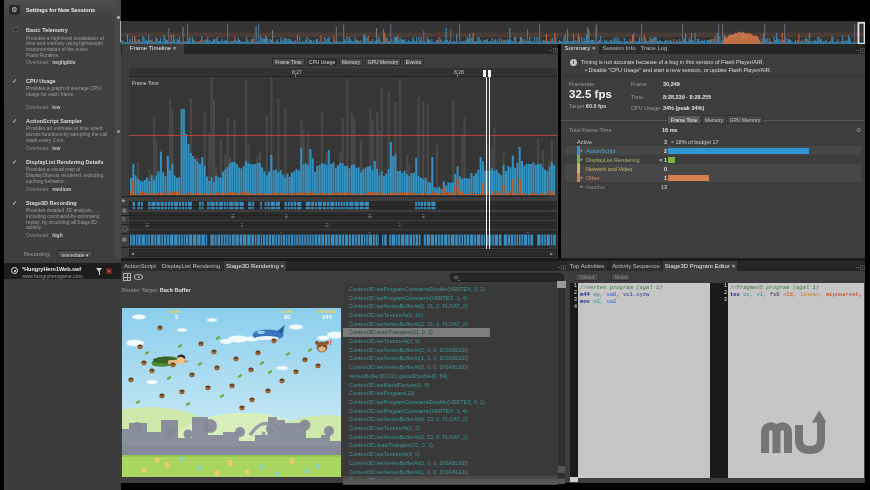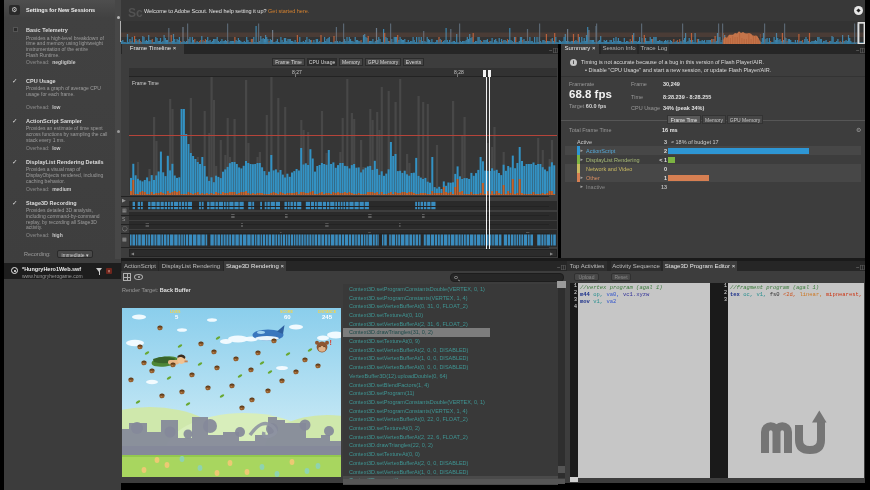--- a/index.html
+++ b/index.html
@@ -56,26 +56,20 @@
         <div class="ab nw" style="left:18px;top:9.5px;font-size:5px;color:#9a9a9a">www.hungryherogame.com</div>
         <div class="ab" style="left:92px;top:5px;width:0;height:0;border-left:3px solid transparent;border-right:3px solid transparent;border-top:4px solid #cccccc"></div>
         <div class="ab" style="left:94.5px;top:8px;width:1.5px;height:4px;background:#cccccc"></div>
         <div class="ab" style="left:102px;top:5px;width:6px;height:6px;background:#6e251c;border-radius:1px;color:#d9a49a;font-size:5px;line-height:6px;text-align:center">×</div>
       </div>
     </div>
     <div class="ab" style="left:115px;top:0;width:6px;height:259px;background:#474747"></div>
     <div class="ab" style="left:116.5px;top:16px;width:3px;height:3px;border-radius:50%;background:#b5b5b5"></div>
     <div class="ab" style="left:120px;top:21px;width:1.5px;height:21px;background:#b0b0b0"></div>
     <div class="ab" style="left:116.5px;top:130px;width:3px;height:3px;border-radius:50%;background:#9a9a9a"></div>
-    <div class="ab" style="left:121px;top:0;width:744px;height:21px;background:#383838">
-      <div class="ab nw" style="left:7px;top:6px;font-size:12px;font-weight:bold;color:#525252">Sc</div>
-      <div class="ab nw" style="left:23px;top:7.5px;font-size:5.5px;color:#e2e2e2">Welcome to Adobe Scout. Need help setting it up? <span style="color:#d4812f">Get started here.</span></div>
-      <div class="ab" style="left:733px;top:6px;width:9px;height:9px;border-radius:50%;background:#e6e6e6"></div>
-      <div class="ab" style="left:736px;top:9px;width:3px;height:3px;background:#222;transform:rotate(45deg)"></div>
-    </div>
     <div class="ab" style="left:121px;top:21px;width:744px;height:23px;background:#333333">
       <div class="ab" style="left:0;top:1px"><svg width="744" height="22">
           <rect x="0.0" y="19" width="1.2" height="3" fill="#3d85ad"></rect>
           <rect x="1.2" y="18" width="1.2" height="4" fill="#3d85ad"></rect>
           <rect x="2.4" y="20" width="1.2" height="2" fill="#3d85ad"></rect>
           <rect x="3.5" y="20" width="1.2" height="2" fill="#3d85ad"></rect>
           <rect x="4.7" y="21" width="1.2" height="1" fill="#3d85ad"></rect>
           <rect x="5.9" y="12" width="1.2" height="10" fill="#3d85ad"></rect>
           <rect x="7.1" y="20" width="1.2" height="2" fill="#3d85ad"></rect>
           <rect x="8.3" y="17" width="1.2" height="5" fill="#3d85ad"></rect>
@@ -1433,21 +1427,21 @@
         <div class="ab" style="left:1px;top:1px;font-size:4px;color:#888">◀</div>
         <div class="ab" style="left:420px;top:1px;font-size:4px;color:#888">▶</div>
       </div>
     </div>
     <div class="ab" style="left:561px;top:53.5px;width:304px;height:204.5px;background:#3d3d3d">
       <div class="ab" style="left:9px;top:5px;width:7px;height:7px;border-radius:50%;background:#c6c6c6;color:#2c2c2c;font-size:5.5px;font-weight:bold;text-align:center;line-height:7px">i</div>
       <div class="ab nw" style="left:20px;top:5px;font-size:5.5px;color:#dadada">Timing is not accurate because of a bug in this version of Flash Player/AIR.</div>
       <div class="ab nw" style="left:24px;top:13px;font-size:5.5px;color:#dadada">• Disable "CPU Usage" and start a new session, or update Flash Player/AIR.</div>
       <div class="ab" style="left:0;top:22.5px;width:304px;height:1px;background:#333"></div>
       <div class="ab nw" style="left:8px;top:27.5px;font-size:5.5px;color:#989898">Framerate</div>
-      <div class="ab nw" style="left:8px;top:34px;font-size:11.5px;font-weight:bold;color:#f2f2f2">68.8 fps</div>
+      <div class="ab nw" style="left:8px;top:34px;font-size:11.5px;font-weight:bold;color:#f2f2f2">32.5 fps</div>
       <div class="ab nw" style="left:8px;top:49px;font-size:5.5px;color:#989898">Target <b style="color:#d8d8d8">60.0 fps</b></div>
       <div class="ab nw" style="left:70px;top:27.5px;font-size:5.5px;color:#989898">Frame</div>
       <div class="ab nw" style="left:102px;top:27.5px;font-size:5.5px;font-weight:bold;color:#e0e0e0">30,249</div>
       <div class="ab nw" style="left:70px;top:40px;font-size:5.5px;color:#989898">Time</div>
       <div class="ab nw" style="left:102px;top:40px;font-size:5.5px;font-weight:bold;color:#e0e0e0">8:28.239 - 8:28.255</div>
       <div class="ab nw" style="left:70px;top:51px;font-size:5.5px;color:#989898">CPU Usage</div>
       <div class="ab nw" style="left:102px;top:51px;font-size:5.5px;font-weight:bold;color:#e0e0e0">34% (peak 34%)</div>
       <div class="ab" style="left:0;top:66px;width:304px;height:1px;background:#565656"></div>
       <div class="ab nw" style="left:106px;top:61.5px;width:34px;height:9px;background:#5a5a5a;border:1px solid #333;color:#e8e8e8;font-size:5px;text-align:center;line-height:8px">Frame Time</div>
       <div class="ab nw" style="left:141px;top:61.5px;width:24px;height:9px;background:#464646;border:1px solid #333;color:#c8c8c8;font-size:5px;text-align:center;line-height:8px">Memory</div>

